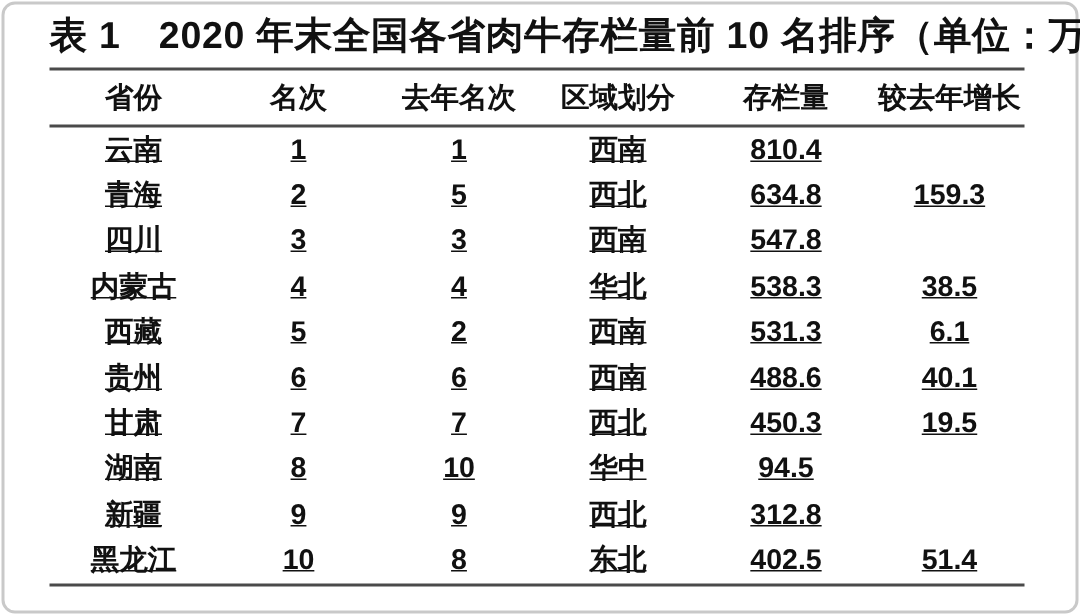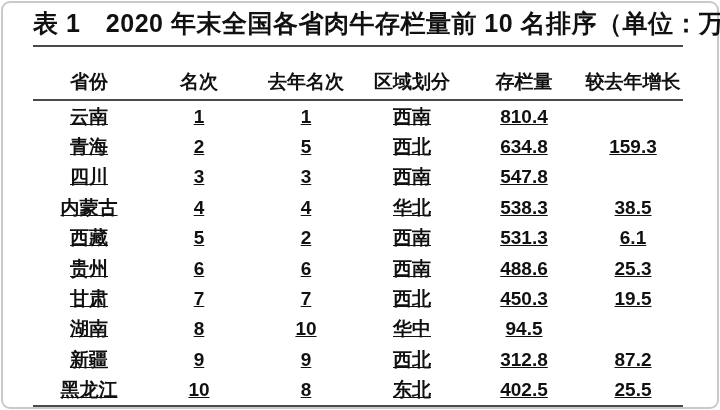--- a/index.html
+++ b/index.html
@@ -40,21 +40,20 @@
     width: 650px;
     border-top: 2px solid #4a4a4a;
     border-bottom: 2px solid #4a4a4a;
   }
   .header-row {
     display: grid;
     grid-template-columns: 112px 108px 106px 106px 118px 100px;
     height: 36px;
     align-items: center;
     border-bottom: 2px solid #4a4a4a;
-    margin-top: 16px;
   }
   .body-row {
     display: grid;
     grid-template-columns: 112px 108px 106px 106px 118px 100px;
     height: 30.4px;
     align-items: center;
     text-decoration: underline;
   }
   .cell {
     text-align: center;
@@ -124,21 +123,21 @@
     <div class="cell">531.3</div>
     <div class="cell">6.1</div>
   </div>
 
   <div class="body-row">
     <div class="cell">贵州</div>
     <div class="cell">6</div>
     <div class="cell">6</div>
     <div class="cell">西南</div>
     <div class="cell">488.6</div>
-    <div class="cell">25.3</div>
+    <div class="cell">40.1</div>
   </div>
 
   <div class="body-row">
     <div class="cell">甘肃</div>
     <div class="cell">7</div>
     <div class="cell">7</div>
     <div class="cell">西北</div>
     <div class="cell">450.3</div>
     <div class="cell">19.5</div>
   </div>
@@ -150,25 +149,24 @@
     <div class="cell">华中</div>
     <div class="cell">94.5</div>
   </div>
 
   <div class="body-row">
     <div class="cell">新疆</div>
     <div class="cell">9</div>
     <div class="cell">9</div>
     <div class="cell">西北</div>
     <div class="cell">312.8</div>
-    <div class="cell">87.2</div>
   </div>
 
   <div class="body-row">
     <div class="cell">黑龙江</div>
     <div class="cell">10</div>
     <div class="cell">8</div>
     <div class="cell">东北</div>
     <div class="cell">402.5</div>
-    <div class="cell">25.5</div>
+    <div class="cell">51.4</div>
   </div>
 
 </div>
 
 </body></html>

